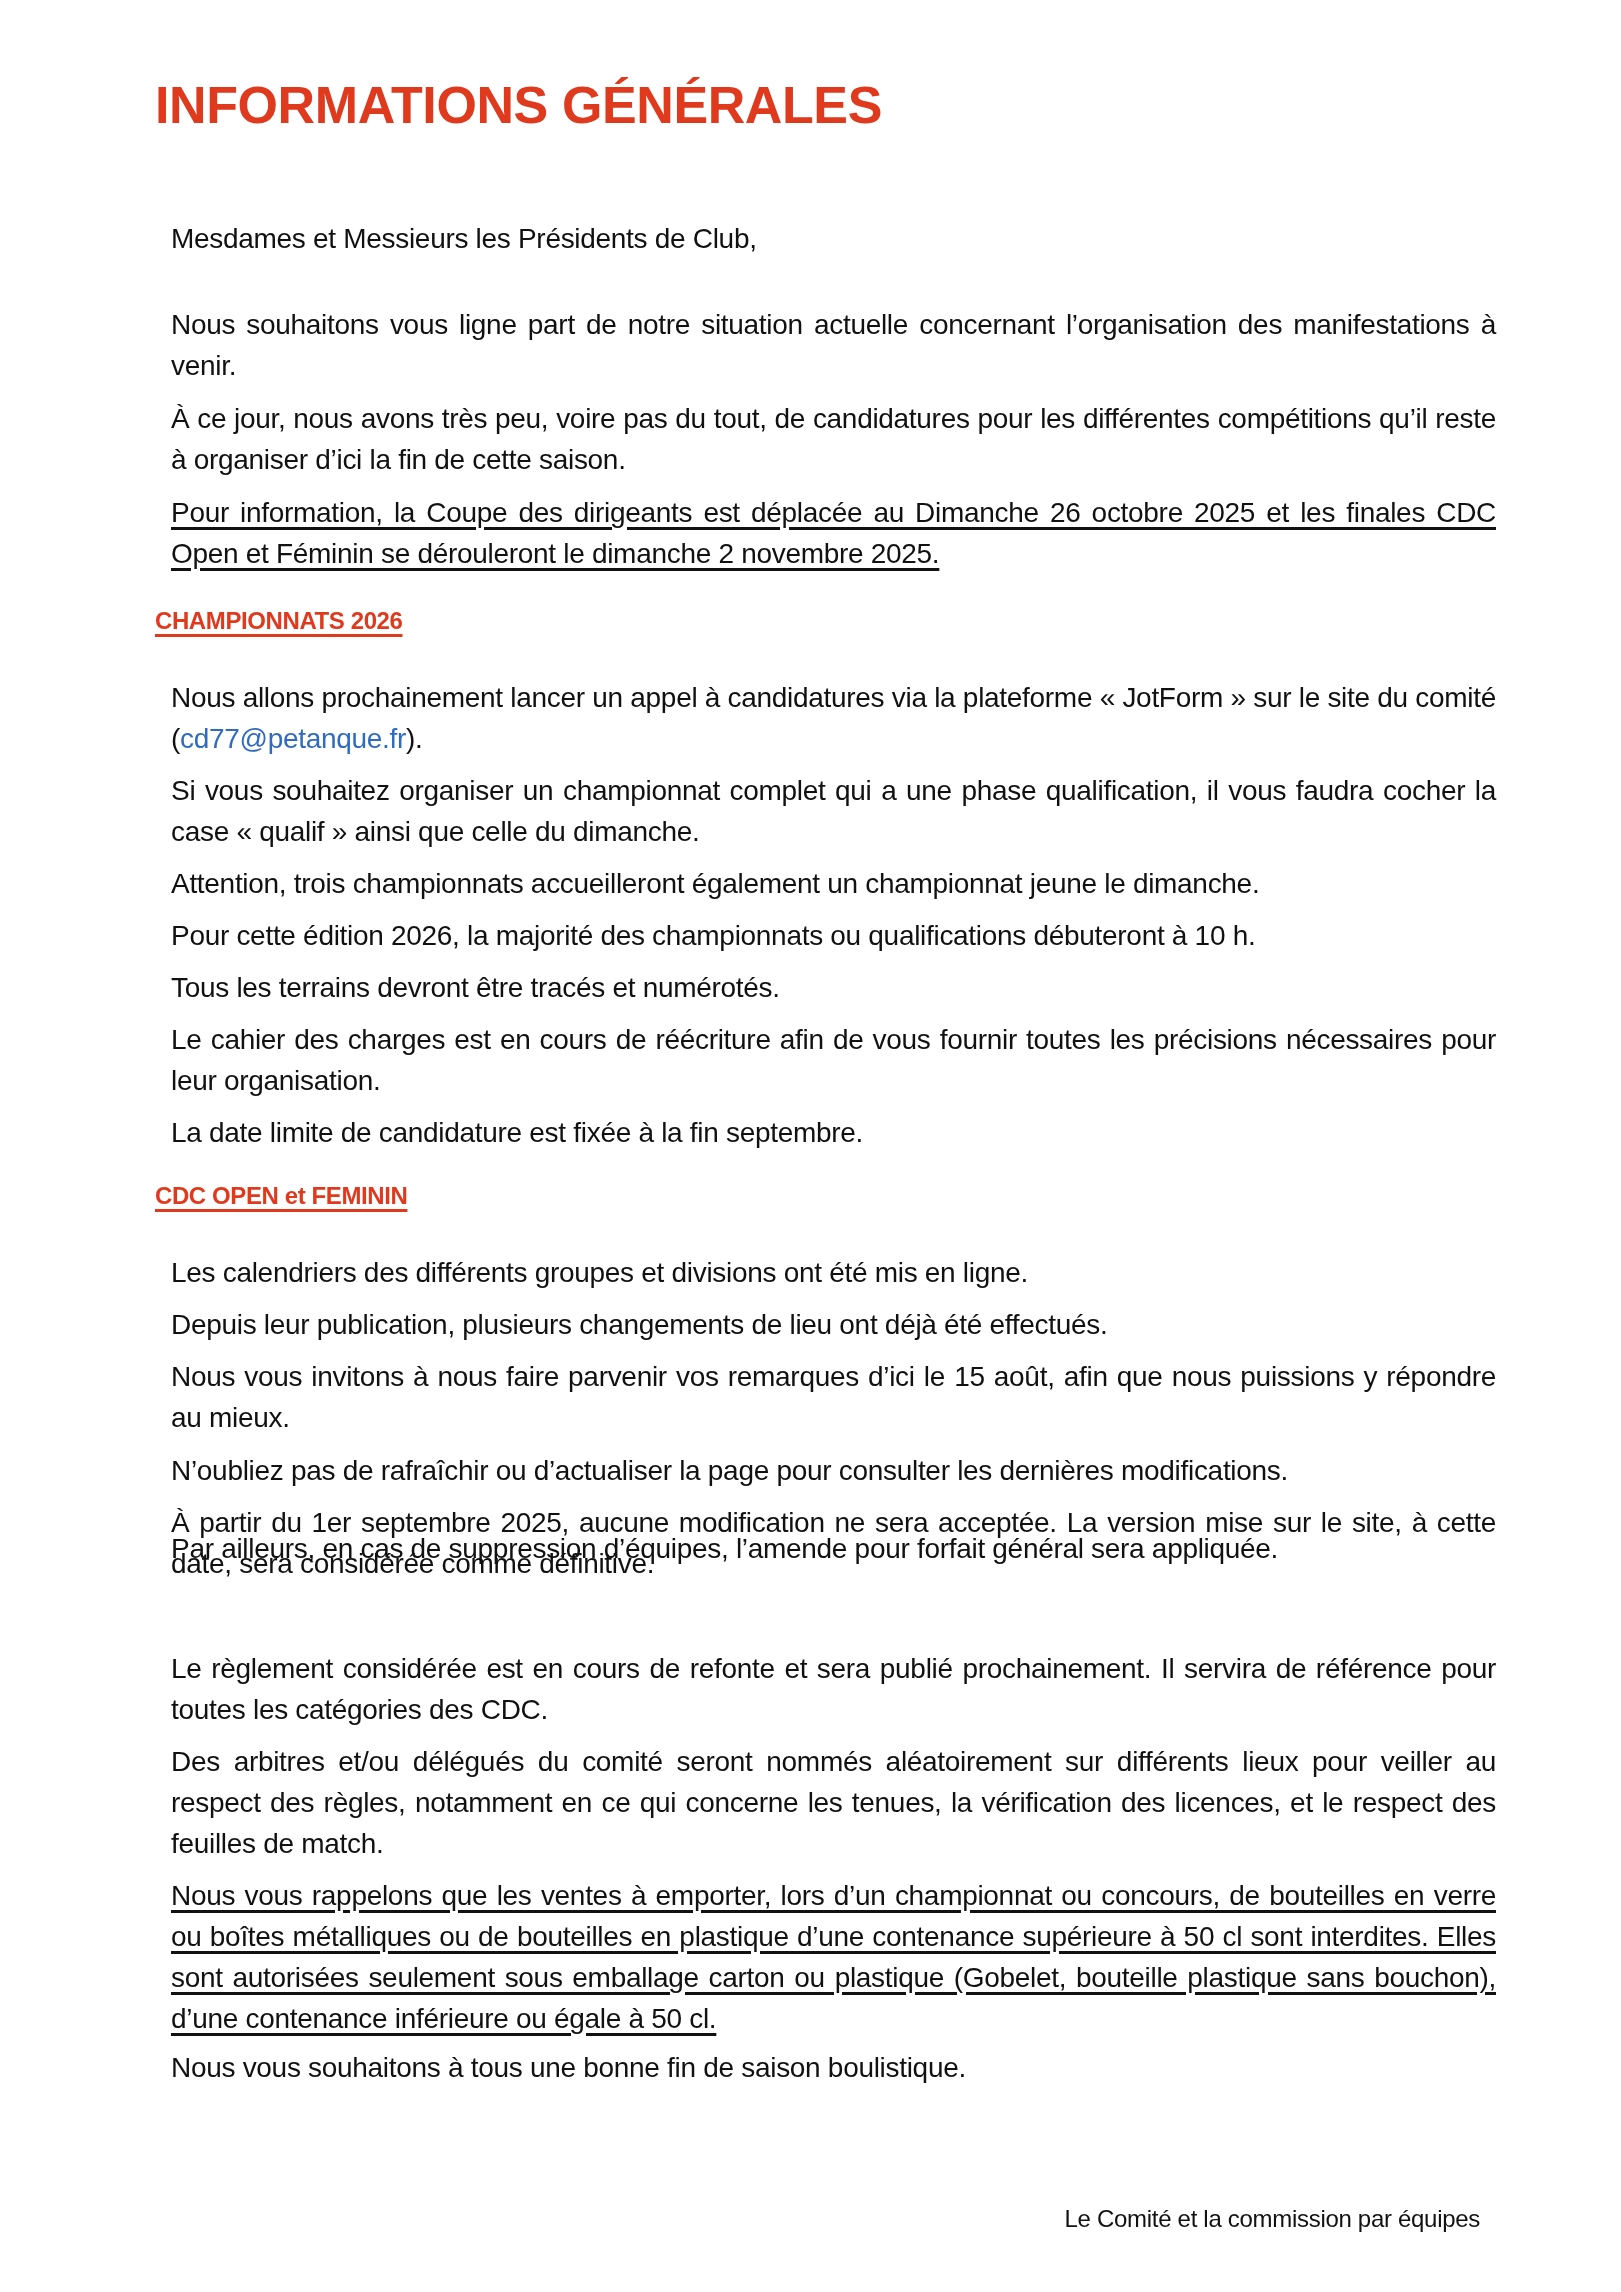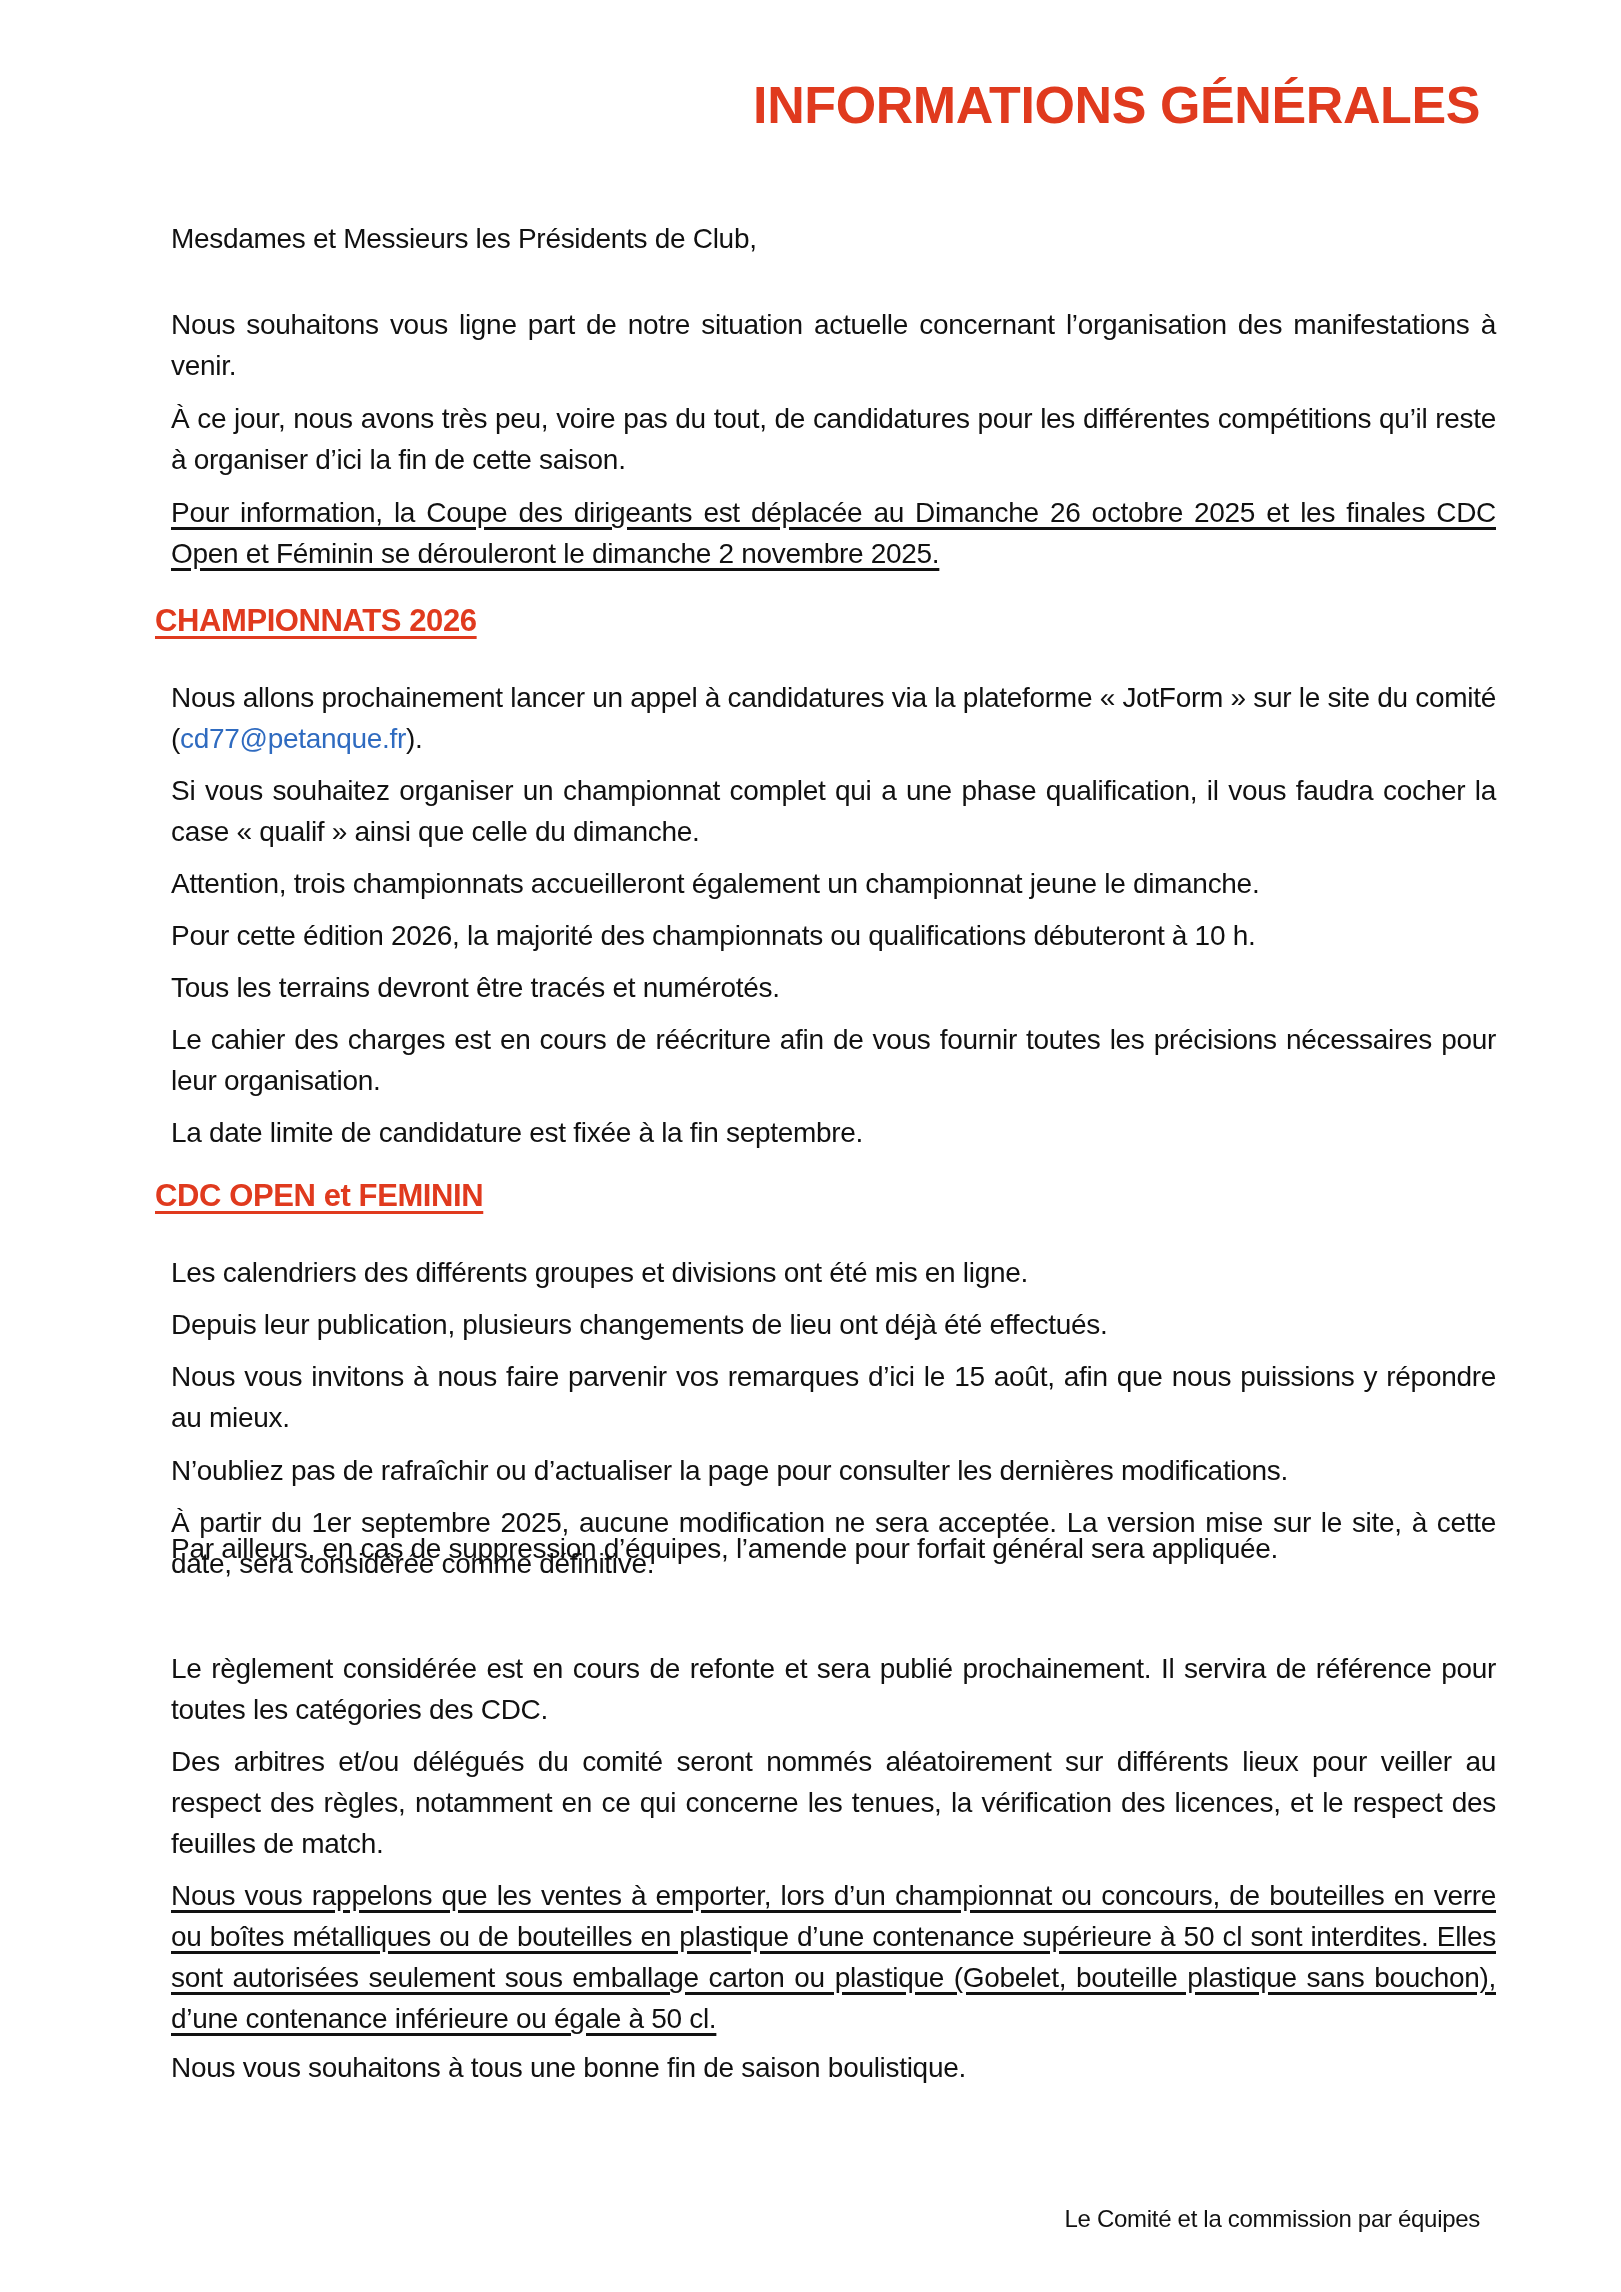--- a/index.html
+++ b/index.html
@@ -4,32 +4,32 @@
 <style>
   html, body { margin: 0; padding: 0; background: #ffffff; }
   body {
     width: 1622px; height: 2293px; overflow: hidden; position: relative;
     font-family: "Liberation Sans", "DejaVu Sans", sans-serif;
     color: #111111;
   }
   .page { position: absolute; left: 155px; top: 0; width: 1325px; }
   h1 {
     position: absolute; left: 0; top: 79px; width: 1325px; margin: 0;
-    text-align: right; color: #e03a1e; font-weight: bold;
+    text-align: left; color: #e03a1e; font-weight: bold;
     font-size: 52px; letter-spacing: -0.4px; line-height: 1;
   }
   .p {
     position: absolute; left: 0; width: 1325px; margin: 16px;
     font-size: 28px; line-height: 41px; letter-spacing: -0.3px;
   }
   .j { text-align: justify; text-align-last: left; }
   .b { font-weight: normal; text-decoration: underline; text-decoration-thickness: 2.7px; text-underline-offset: 4.5px; }
   .h2 {
     position: absolute; left: 0; margin: 0;
-    color: #e03a1e; font-weight: bold; font-size: 31px; line-height: 41px;
+    color: #e03a1e; font-weight: bold; font-size: 24px; line-height: 41px;
     text-decoration: underline; text-decoration-thickness: 2.7px; text-underline-offset: 4.5px;
     letter-spacing: -0.4px;
   }
   a.link { color: #2f6bc0; }
   .sig { position: absolute; right: 0; font-size: 24px; line-height: 41px; letter-spacing: -0.3px; }
 </style>
 </head>
 <body>
 
 <div class="page">

